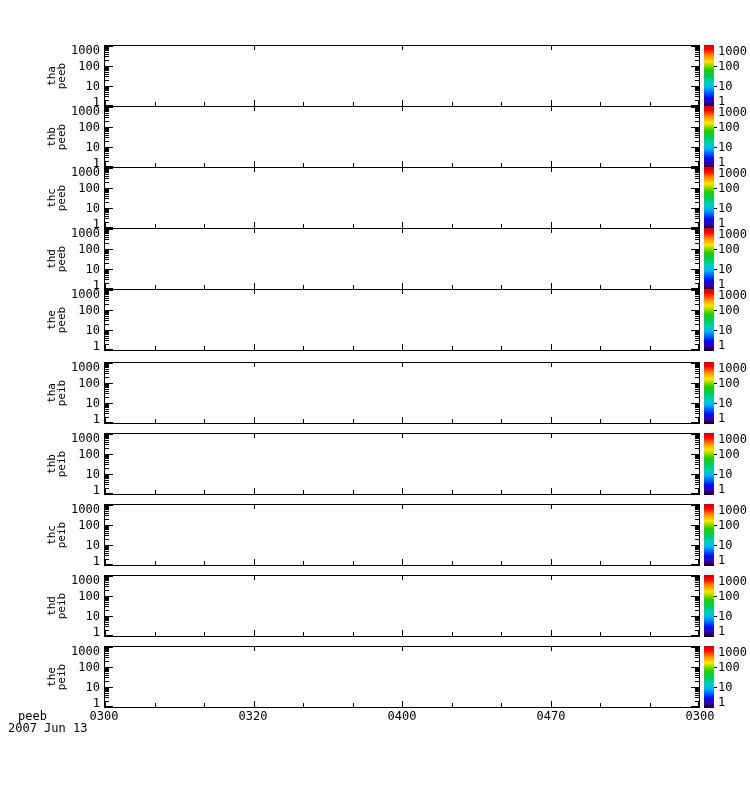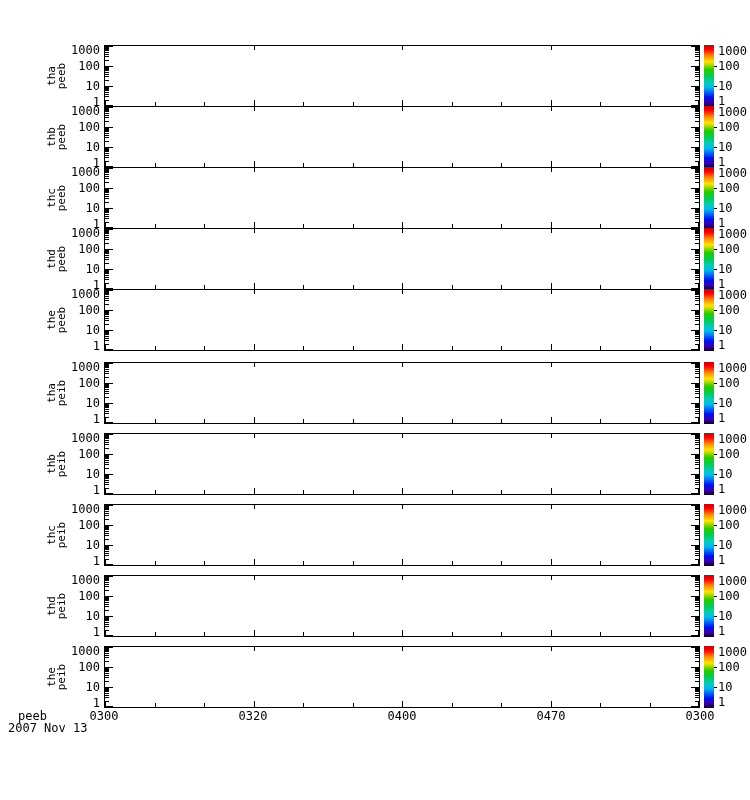--- a/index.html
+++ b/index.html
@@ -795,21 +795,21 @@
 
   <div id="xlabels">
       <div class="xlab" style="left: 104px;">0300</div>
       <div class="xlab" style="left: 253px;">0320</div>
       <div class="xlab" style="left: 402px;">0400</div>
       <div class="xlab" style="left: 551px;">0470</div>
       <div class="xlab" style="left: 700px;">0300</div>
     </div>
 
   <div class="foot" style="left:18px;top:710px;">peeb</div>
-  <div class="foot" style="left:8px;top:722px;">2007 Nov 13</div>
+  <div class="foot" style="left:8px;top:722px;">2007 Jun 13</div>
 
 <div class="plabwrap" style="top: 45px;">
       <div class="plab">
         <div>tha</div>
         <div>peeb</div>
       </div>
     </div>
     <div class="ylab" style="top: 44px;">1000</div>
     <div class="ylab" style="top: 59.6667px;">100</div>
     <div class="ylab" style="top: 80.3333px;">10</div>

